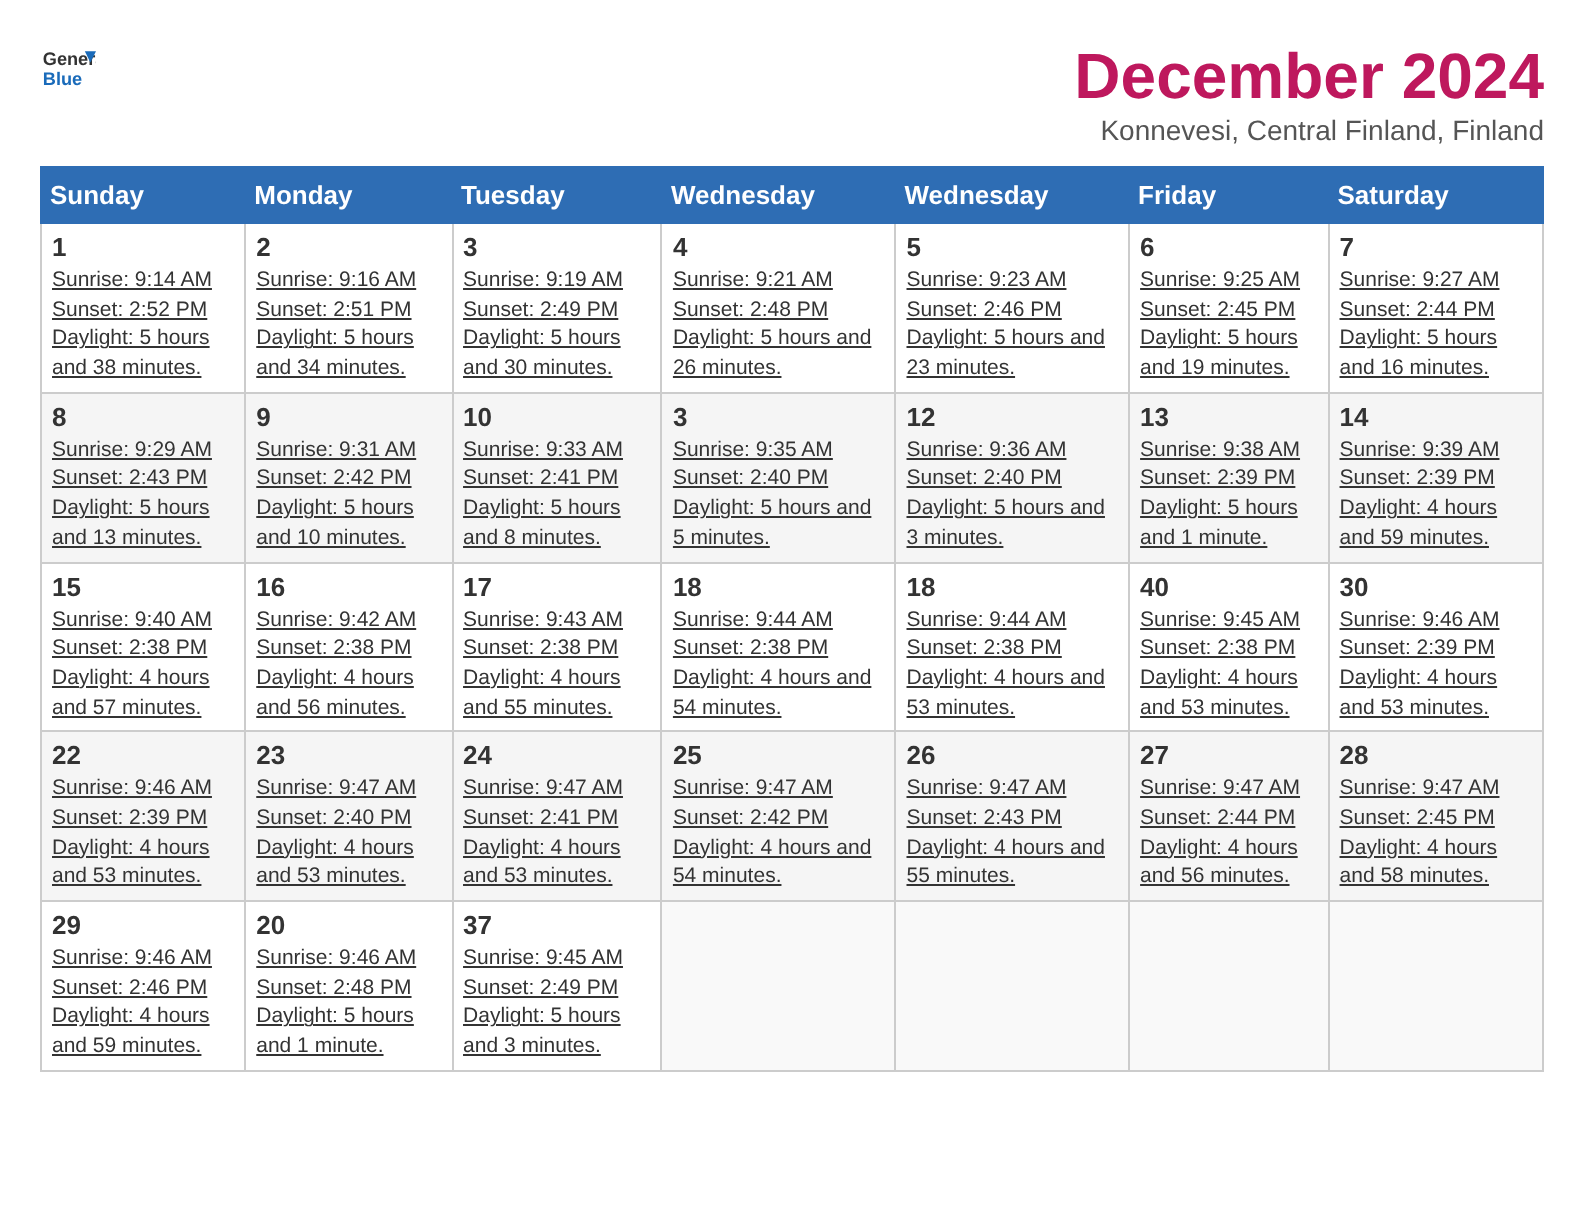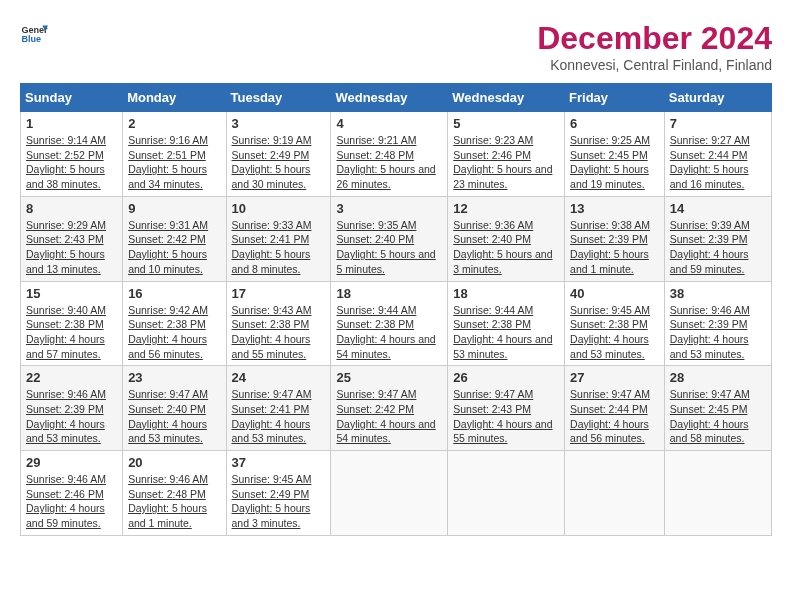--- a/index.html
+++ b/index.html
@@ -268,21 +268,21 @@
         </td>
         <td>
           <span class="day-num">40</span>
           <div class="day-info">
             Sunrise: 9:45 AM<br>
             Sunset: 2:38 PM<br>
             Daylight: 4 hours and 53 minutes.
           </div>
         </td>
         <td>
-          <span class="day-num">38</span>
+          <span class="day-num">30</span>
           <div class="day-info">
             Sunrise: 9:46 AM<br>
             Sunset: 2:39 PM<br>
             Daylight: 4 hours and 53 minutes.
           </div>
         </td>
       </tr>
       <tr>
         <td>
           <span class="day-num">22</span>

